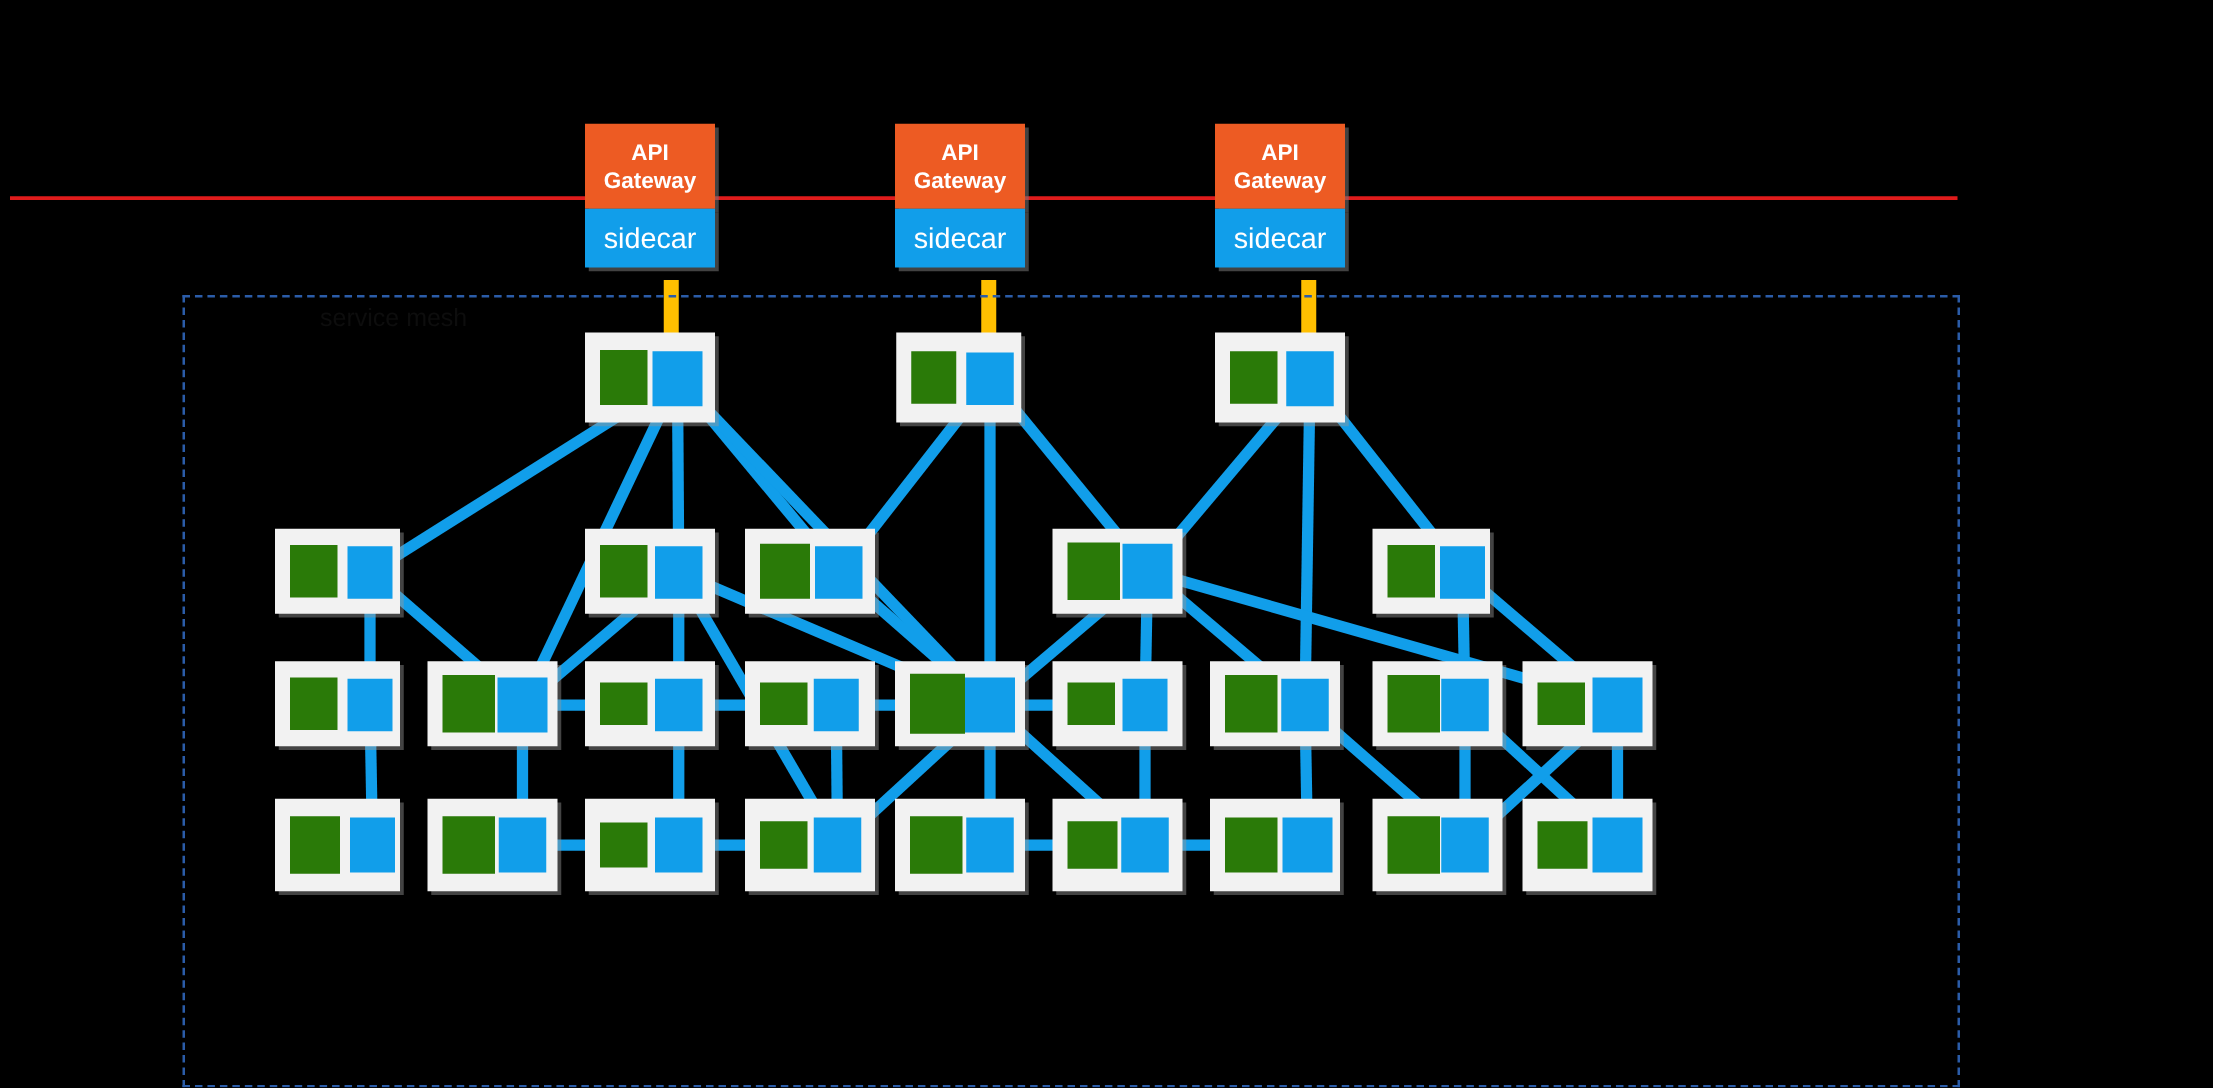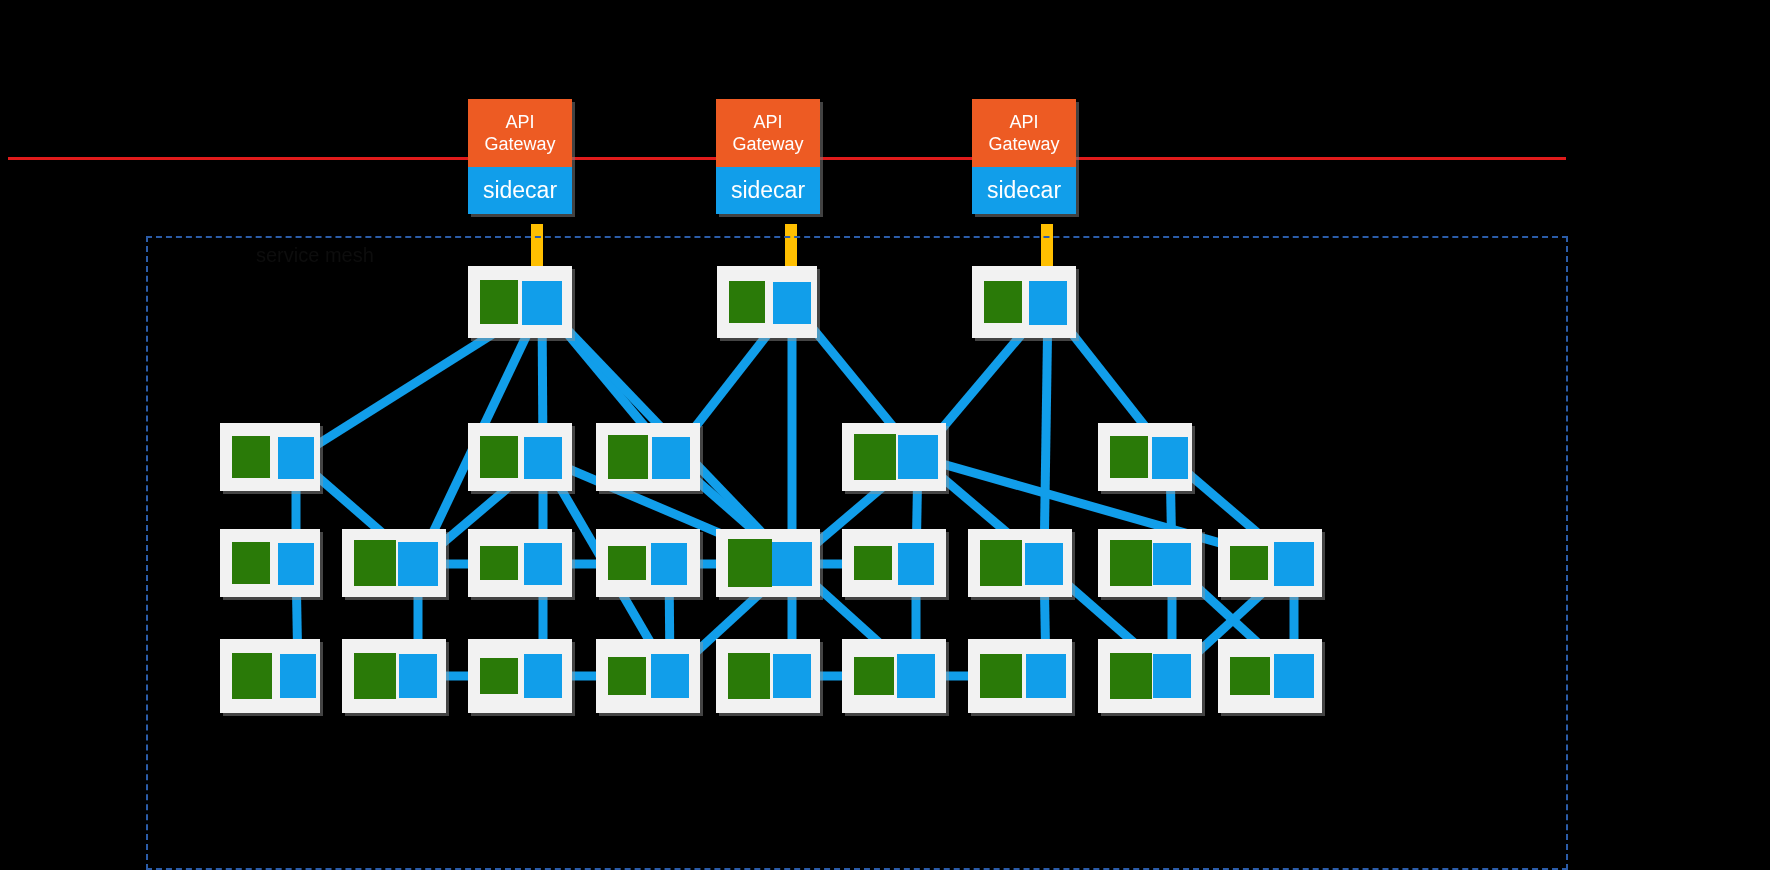--- a/index.html
+++ b/index.html
@@ -1,21 +1,21 @@
 <!DOCTYPE html>
 <html><head>
 <meta charset="utf-8">
 <style>
   html,body{margin:0;padding:0;background:#000;}
   #stage{position:relative;width:1770px;height:870px;background:#000;overflow:hidden;
          font-family:"Liberation Sans", sans-serif;}
   svg.layer{position:absolute;left:0;top:0;width:1770px;height:870px;}
   .gw{position:absolute;width:104px;}
   .gw .gw-head{background:#ED5B23;color:#fff;text-align:center;font-size:18px;line-height:22px;
-               padding:12px 0 12px 0;box-shadow:3px 3px 0 rgba(120,120,120,.55);}
+               padding:12px 0 12px 0;box-shadow:3px 3px 0 rgba(120,120,120,.55);font-weight:bold;}
   .gw .gw-side{background:#119EEA;color:#fff;text-align:center;font-size:23px;line-height:30px;
                padding:8px 0 9px 0;box-shadow:3px 3px 0 rgba(120,120,120,.55);}
   .node{position:absolute;background:#F2F2F2;box-shadow:3px 3px 0 rgba(150,150,150,.45);
         box-sizing:border-box;}
   .node .svc{position:absolute;background:#2A7A08;}
   .node .sc{position:absolute;background:#119EEA;}
   .mesh-box{position:absolute;border:2px dashed #2B5CA8;box-sizing:border-box;}
   .redline{position:absolute;background:#E01B1B;height:3px;}
   .mesh-label{position:absolute;color:#0d0d0d;font-size:20px;}
 </style>

